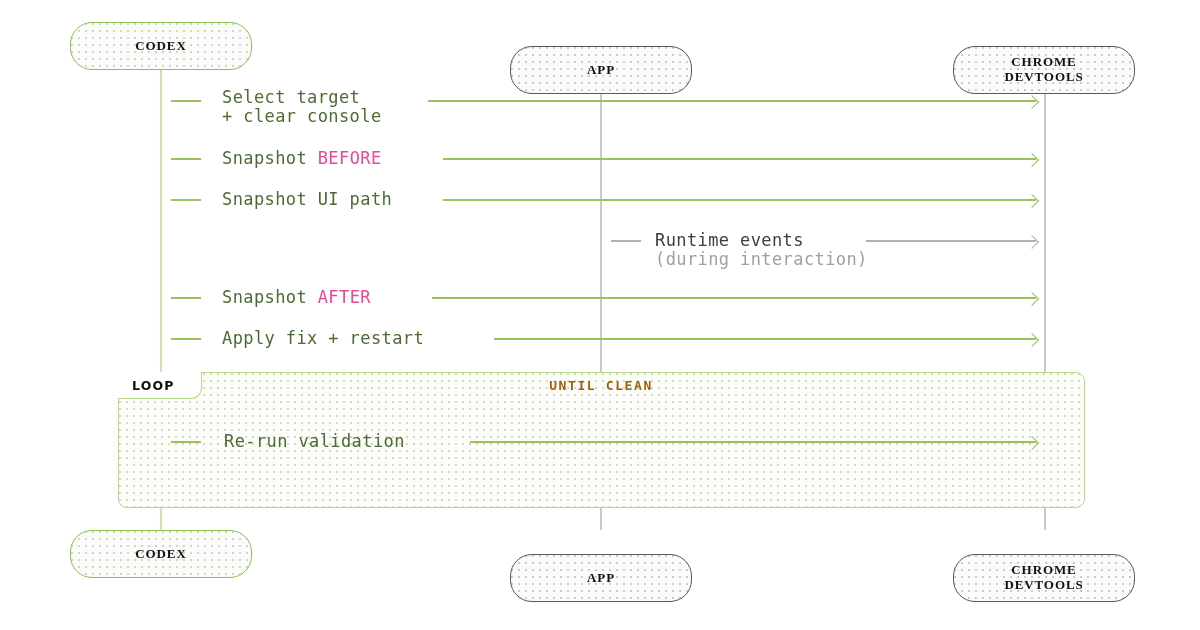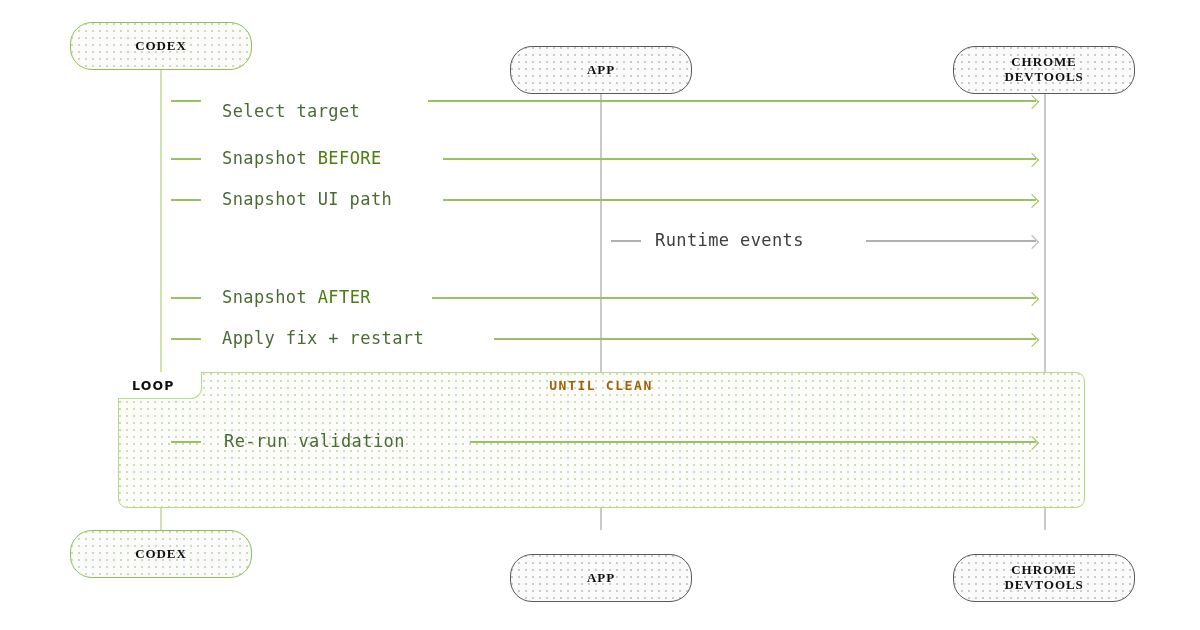--- a/index.html
+++ b/index.html
@@ -106,21 +106,21 @@
 
   .msg-label {
     position: absolute;
     white-space: nowrap;
     font-family: "DejaVu Sans Mono", monospace;
     font-size: 17px;
     letter-spacing: 0.4px;
     line-height: 19px;
     color: #4c6b33;
   }
-  .msg-label .accent { color: #4d7c0f; }
+  .msg-label .accent { color: #ec4899; }
   .msg-label.neutral { color: #3d3d3d; }
   .msg-label .sub-gray { color: #a0a0a0; }
   .msg-label .l2 { display: block; }
 
   .msg-line {
     position: absolute;
     height: 1.7px;
     background: #9ac15e;
   }
   .msg-line.gray { background: #b0b0b0; }
@@ -155,22 +155,23 @@
     <span>APP</span>
   </div>
 
   <div class="actor neutral" style="left:953px; top:22px; width:182px; height:48px; flex-direction:column;">
     <span>CHROME</span>
     <span>DEVTOOLS</span>
   </div>
 
   <div>
     <div class="msg-dash" style="left:171px; top:100px; width:30px;"></div>
-    <div class="msg-label" style="left:222px; top:102px;">
+    <div class="msg-label" style="left:222px; top:88px;">
       <span>Select target</span>
+      <span class="l2">+ clear console</span>
     </div>
     <div class="msg-line" style="left:428px; top:100px; width:608px;"></div>
     <div class="arrow-head" style="left:1027px; top:96.5px;"></div>
   </div>
 
   <div>
     <div class="msg-dash" style="left:171px; top:158px; width:30px;"></div>
     <div class="msg-label" style="left:222px; top:149px;">
       <span>Snapshot</span><span>&nbsp;</span><span class="accent">BEFORE</span>
     </div>
@@ -184,20 +185,21 @@
       <span>Snapshot UI path</span>
     </div>
     <div class="msg-line" style="left:443px; top:199px; width:593px;"></div>
     <div class="arrow-head" style="left:1027px; top:195.5px;"></div>
   </div>
 
   <div>
     <div class="msg-dash gray" style="left:611px; top:240px; width:30px;"></div>
     <div class="msg-label neutral" style="left:655px; top:231px;">
       <span>Runtime events</span>
+      <span class="l2 sub-gray">(during interaction)</span>
     </div>
     <div class="msg-line gray" style="left:866px; top:240px; width:170px;"></div>
     <div class="arrow-head gray" style="left:1027px; top:236.5px;"></div>
   </div>
 
   <div>
     <div class="msg-dash" style="left:171px; top:297px; width:30px;"></div>
     <div class="msg-label" style="left:222px; top:288px;">
       <span>Snapshot</span><span>&nbsp;</span><span class="accent">AFTER</span>
     </div>

